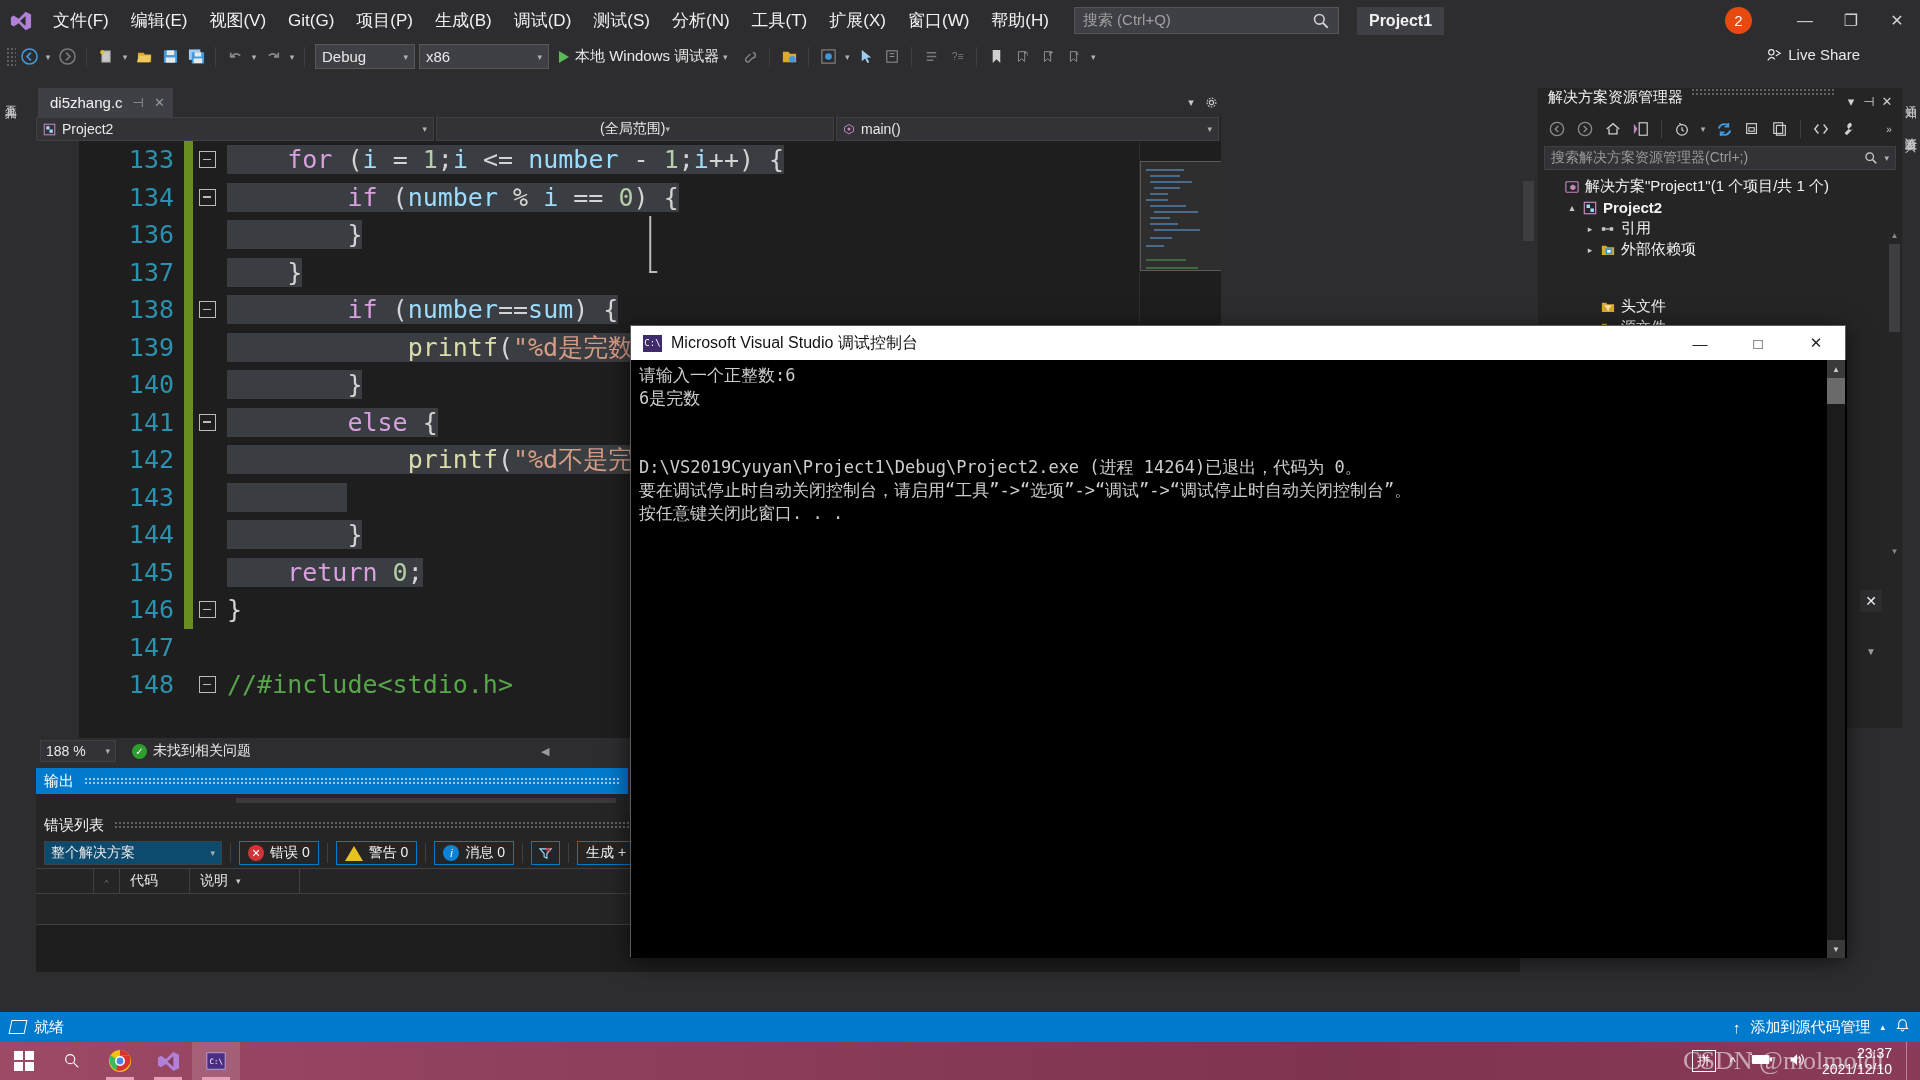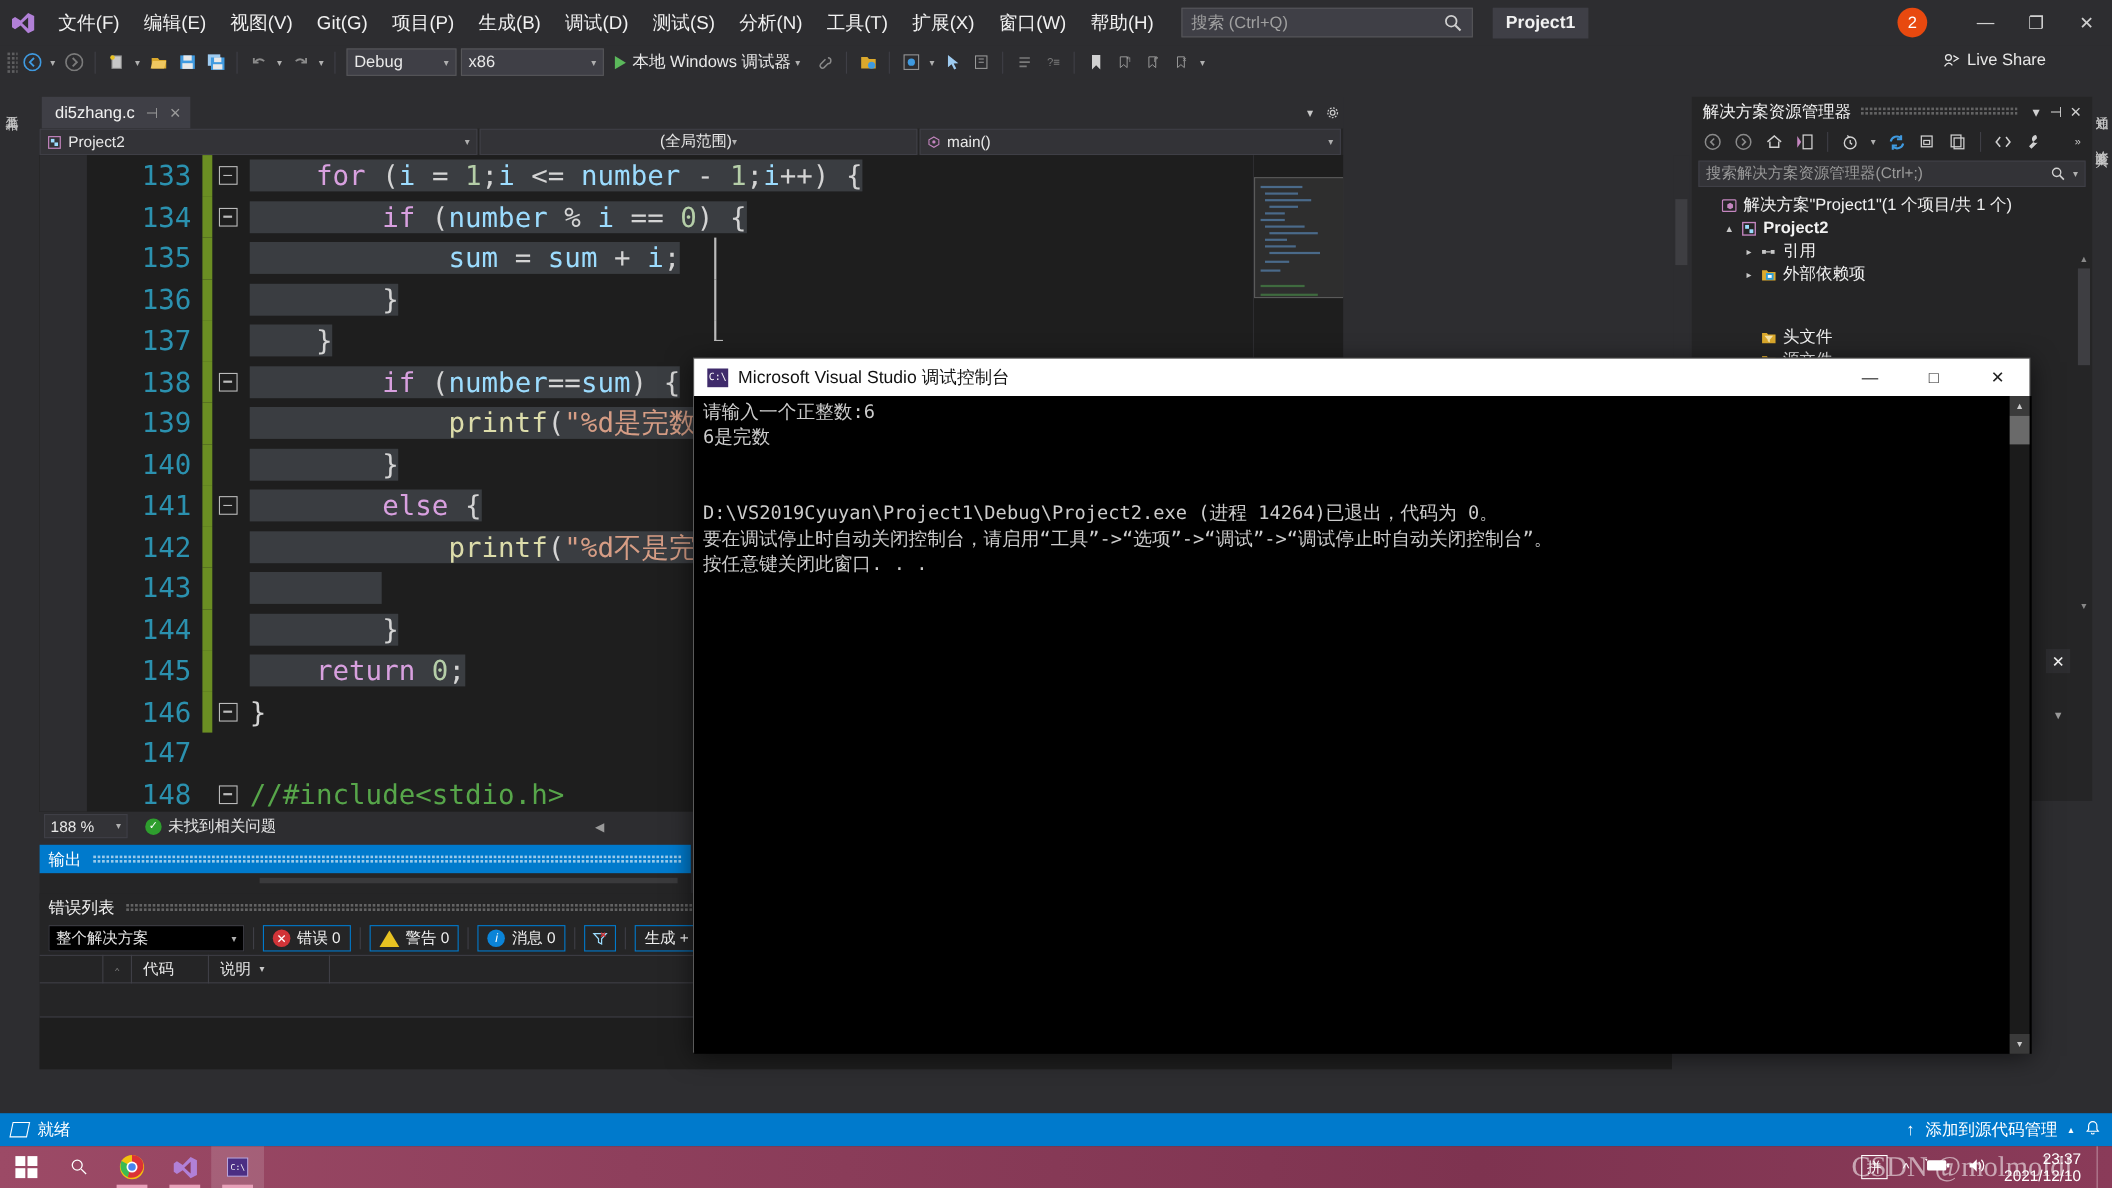--- a/index.html
+++ b/index.html
@@ -211,21 +211,21 @@
     background: #252526;
   }
   .errlist-title {
     display: flex; align-items: center; height: 26px; padding-left: 8px; color: #f1f1f1; font-size: 15px;
   }
   .errlist-title .dots { flex:1; height: 8px; margin-left: 10px; margin-right: 8px;
       background-image: radial-gradient(rgba(160,160,160,.5) 40%, transparent 41%);
       background-size: 4px 4px; }
   .errlist-tools { display: flex; align-items: center; height: 30px; padding-left: 8px; gap: 4px; }
   .scope-combo {
-    width: 178px; height: 24px; background: #000000; border: 1px solid #3f3f46; color: #e8e8e8;
+    width: 178px; height: 24px; background: #0c4a6e; border: 1px solid #3f3f46; color: #e8e8e8;
     font-size: 14px; display: flex; align-items: center; justify-content: space-between; padding: 0 6px; text-align: center;
   }
   .scope-combo .sc { color: #b0b0b0; font-size: 9px; }
   .errlist-sep { width: 1px; height: 20px; background: #3f3f46; margin: 0 4px; }
   .pill {
     height: 24px; border: 1px solid #007acc; display: flex; align-items: center; gap: 6px;
     padding: 0 8px; color: #f1f1f1; font-size: 14px;
   }
   .ico-err { width: 16px; height: 16px; border-radius: 50%; background: #d13438; color: #fff;
     font-size: 11px; display: flex; align-items: center; justify-content: center; }
@@ -242,21 +242,21 @@
      border-right: 1px solid #3f3f46; }
   .errlist-body { position: absolute; left: 0; top: 112px; width: 1484px; height: 48px;
      background: #1e1e1e; border-top: 1px solid #3f3f46; }
 
   
   .solexp {
     position: absolute; left: 1538px; top: 88px; width: 364px; height: 640px;
     background: #252526;
   }
   .se-title {
-    display: flex; align-items: center; height: 26px; padding: 0 6px 0 10px;
+    display: flex; height: 26px; padding: 0 6px 0 10px;
     color: #f1f1f1; font-size: 15px;
   }
   .se-title .dots { flex:1; height: 8px; margin: 0 8px;
       background-image: radial-gradient(rgba(160,160,160,.5) 40%, transparent 41%);
       background-size: 4px 4px; }
   .se-tbtn { width: 18px; height: 26px; display: flex; align-items: center; justify-content: center;
      color: #d0d0d0; font-size: 13px; }
   .se-toolbar { display: flex; align-items: center; height: 30px; padding-left: 6px; gap: 2px; }
   .se-ibtn { width: 26px; height: 26px; display: flex; align-items: center; justify-content: center; }
   .se-vsep { width: 1px; height: 18px; background: #3f3f46; margin: 0 5px; }
@@ -622,21 +622,20 @@
       </span>
       <span class="nccaret">▾</span>
     </div>
   </div>
 
   <div class="editor">
     <div class="gutter-left"></div>
     <div class="codearea" id="codearea">
         <div class="cline"><div class="lnum">133</div><div class="chgbar mod"></div><div class="fold"><div class="box"></div></div><div class="ctext"><span class="sel">    <span class="kw">for</span> <span class="pun">(</span><span class="idf">i</span> <span class="pun">=</span> <span class="num">1</span><span class="pun">;</span><span class="idf">i</span> <span class="pun">&lt;=</span> <span class="idf">number</span> <span class="pun">-</span> <span class="num">1</span><span class="pun">;</span><span class="idf">i</span><span class="pun">++)</span> <span class="pun">{</span></span></div></div>
         <div class="cline"><div class="lnum">134</div><div class="chgbar mod"></div><div class="fold"><div class="box"></div></div><div class="ctext"><span class="sel">        <span class="kw">if</span> <span class="pun">(</span><span class="idf">number</span> <span class="pun">%</span> <span class="idf">i</span> <span class="pun">==</span> <span class="num">0</span><span class="pun">)</span> <span class="pun">{</span></span></div></div>
-        <div class="cline"><div class="lnum">135</div><div class="chgbar mod"></div><div class="fold"><div class="vline"></div></div><div class="ctext"><span class="sel">            <span class="idf">sum</span> <span class="pun">=</span> <span class="idf">sum</span> <span class="pun">+</span> <span class="idf">i</span><span class="pun">;</span></span></div></div>
         <div class="cline"><div class="lnum">136</div><div class="chgbar mod"></div><div class="fold"><div class="vline"></div></div><div class="ctext"><span class="sel">        <span class="pun">}</span></span></div></div>
         <div class="cline"><div class="lnum">137</div><div class="chgbar mod"></div><div class="fold"><div class="corner"></div></div><div class="ctext"><span class="sel">    <span class="pun">}</span></span></div></div>
         <div class="cline"><div class="lnum">138</div><div class="chgbar mod"></div><div class="fold"><div class="box"></div></div><div class="ctext"><span class="sel">        <span class="kw">if</span> <span class="pun">(</span><span class="idf">number</span><span class="pun">==</span><span class="idf">sum</span><span class="pun">)</span> <span class="pun">{</span></span></div></div>
         <div class="cline"><div class="lnum">139</div><div class="chgbar mod"></div><div class="fold"><div class="vline"></div></div><div class="ctext"><span class="sel">            <span class="fn">printf</span><span class="pun">(</span><span class="str">"%d是完数\n"</span><span class="pun">,</span> <span class="idf">number</span><span class="pun">);</span></span></div></div>
         <div class="cline"><div class="lnum">140</div><div class="chgbar mod"></div><div class="fold"><div class="vline"></div></div><div class="ctext"><span class="sel">        <span class="pun">}</span></span></div></div>
         <div class="cline"><div class="lnum">141</div><div class="chgbar mod"></div><div class="fold"><div class="box"></div></div><div class="ctext"><span class="sel">        <span class="kw">else</span> <span class="pun">{</span></span></div></div>
         <div class="cline"><div class="lnum">142</div><div class="chgbar mod"></div><div class="fold"><div class="vline"></div></div><div class="ctext"><span class="sel">            <span class="fn">printf</span><span class="pun">(</span><span class="str">"%d不是完数\n"</span><span class="pun">,</span> <span class="idf">number</span><span class="pun">);</span></span></div></div>
         <div class="cline"><div class="lnum">143</div><div class="chgbar mod"></div><div class="fold"><div class="vline"></div></div><div class="ctext"><span class="sel">        </span></div></div>
         <div class="cline"><div class="lnum">144</div><div class="chgbar mod"></div><div class="fold"><div class="vline"></div></div><div class="ctext"><span class="sel">        <span class="pun">}</span></span></div></div>
         <div class="cline"><div class="lnum">145</div><div class="chgbar mod"></div><div class="fold"><div class="corner"></div></div><div class="ctext"><span class="sel">    <span class="kw">return</span> <span class="num">0</span><span class="pun">;</span></span></div></div>

